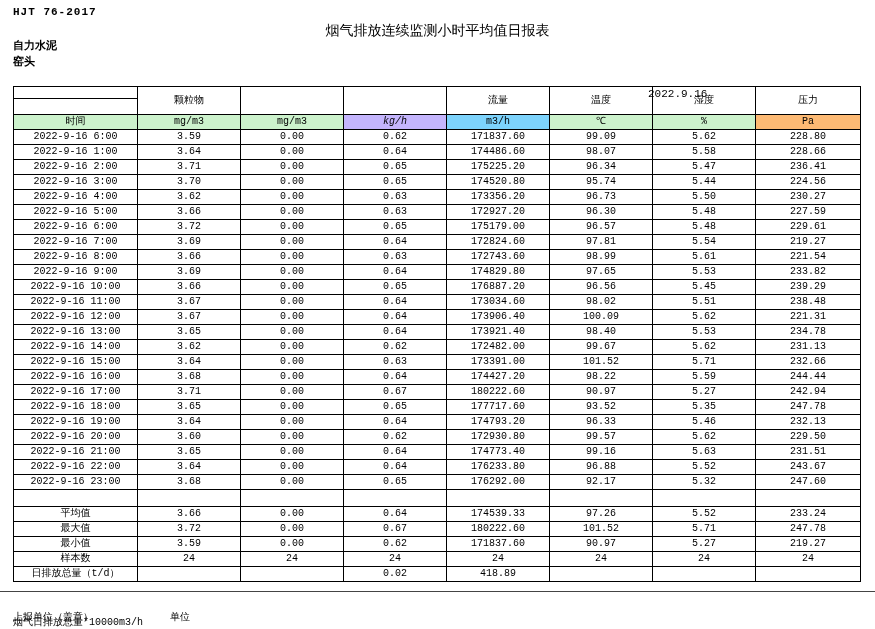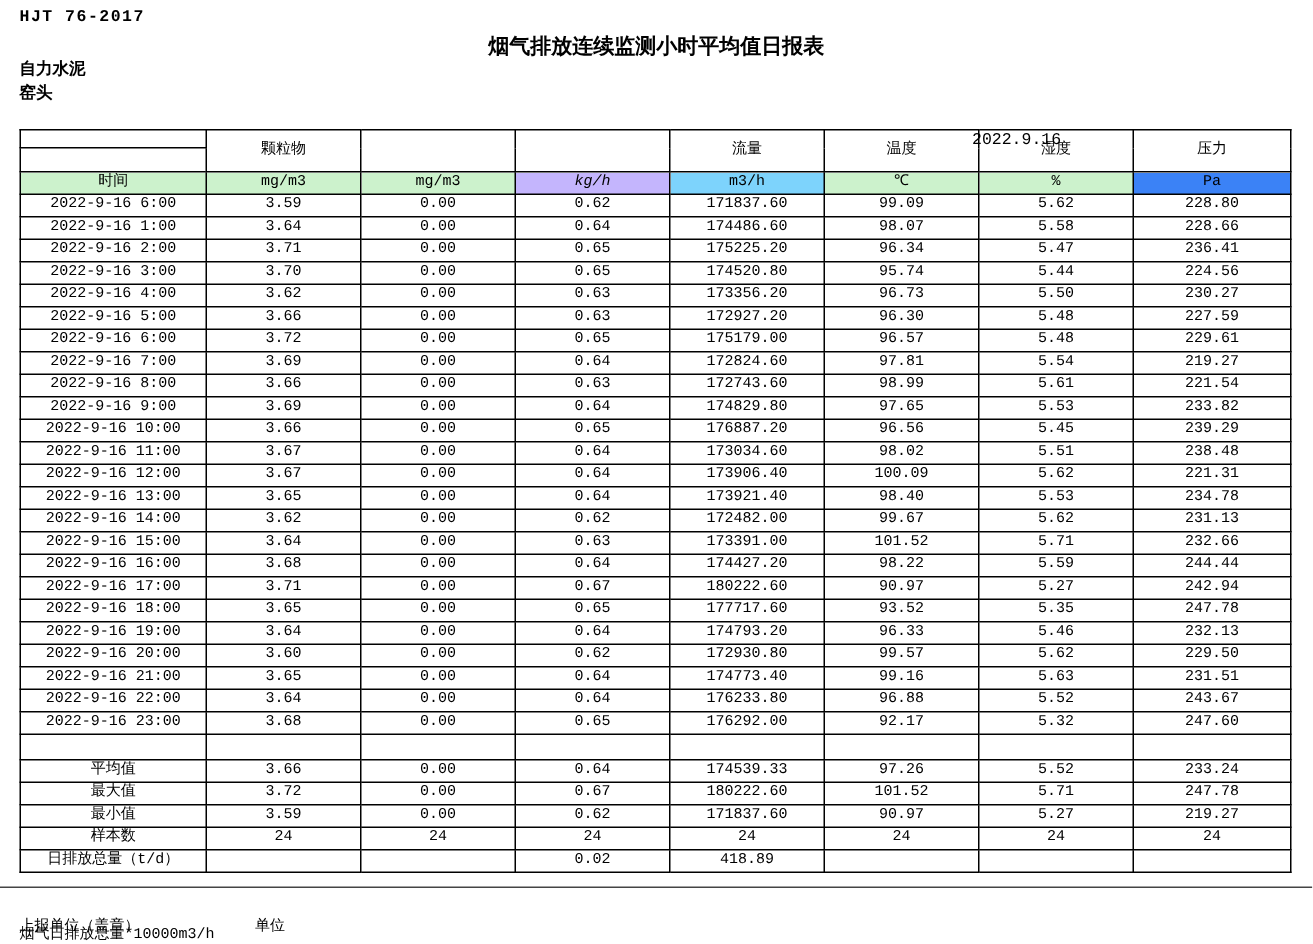--- a/index.html
+++ b/index.html
@@ -2,21 +2,21 @@
 <html><head>
 <meta charset="utf-8">
 <style>
   html,body { margin:0; padding:0; background:#fff; }
   .page {
     position:relative; width:875px; height:629px; background:#ffffff;
     font-family:"Liberation Mono","DejaVu Sans Mono",monospace;
     color:#000; overflow:hidden;
   }
   .doc-code { position:absolute; left:13px; top:6px; font-size:11px; font-weight:bold; letter-spacing:1px;font-family:Liberation Mono, monospace; }
-  .title { position:absolute; left:0; top:22px; width:875px; text-align:center; font-size:14px; font-weight:bold; }
+  .title { position:absolute; left:0; top:22px; width:875px; text-align:center; font-size:14px; font-weight:normal; }
   .company { position:absolute; left:13px; top:38px; font-size:11px; font-weight:bold; }
   .location { position:absolute; left:13px; top:54px; font-size:11px; font-weight:bold; }
   .date { position:absolute; left:648px; top:55px; font-size:11px;margin-top:33px; }
 
   table.report {
     position:absolute; left:13px; top:86px; width:847px;
     border-collapse:collapse; table-layout:fixed; font-size:10px;
   }
   table.report td {
     border:1px solid #000; text-align:center; padding:0;
@@ -70,21 +70,21 @@
           <td></td>
         </tr>
         <tr class="units">
           <td style="background: rgb(204, 242, 204); margin-left: 48px;">时间</td>
           <td style="background: rgb(204, 242, 204);">mg/m3</td>
           <td style="background: rgb(204, 242, 204);">mg/m3</td>
           <td style="background: #c4b5fd; font-style: italic;">kg/h</td>
           <td style="background: #7dd3fc; margin-left: 32px;">m3/h</td>
           <td style="background: rgb(204, 242, 204);">℃</td>
           <td style="background: rgb(204, 242, 204);">%</td>
-          <td style="background: #3b82f6;">Pa</td>
+          <td style="background: #fdba74;">Pa</td>
         </tr>
       </thead>
     <tbody>
         <tr class="data">
           <td>2022-9-16 6:00</td>
           <td>3.59</td>
           <td>0.00</td>
           <td>0.62</td>
           <td>171837.60</td>
           <td>99.09</td>

